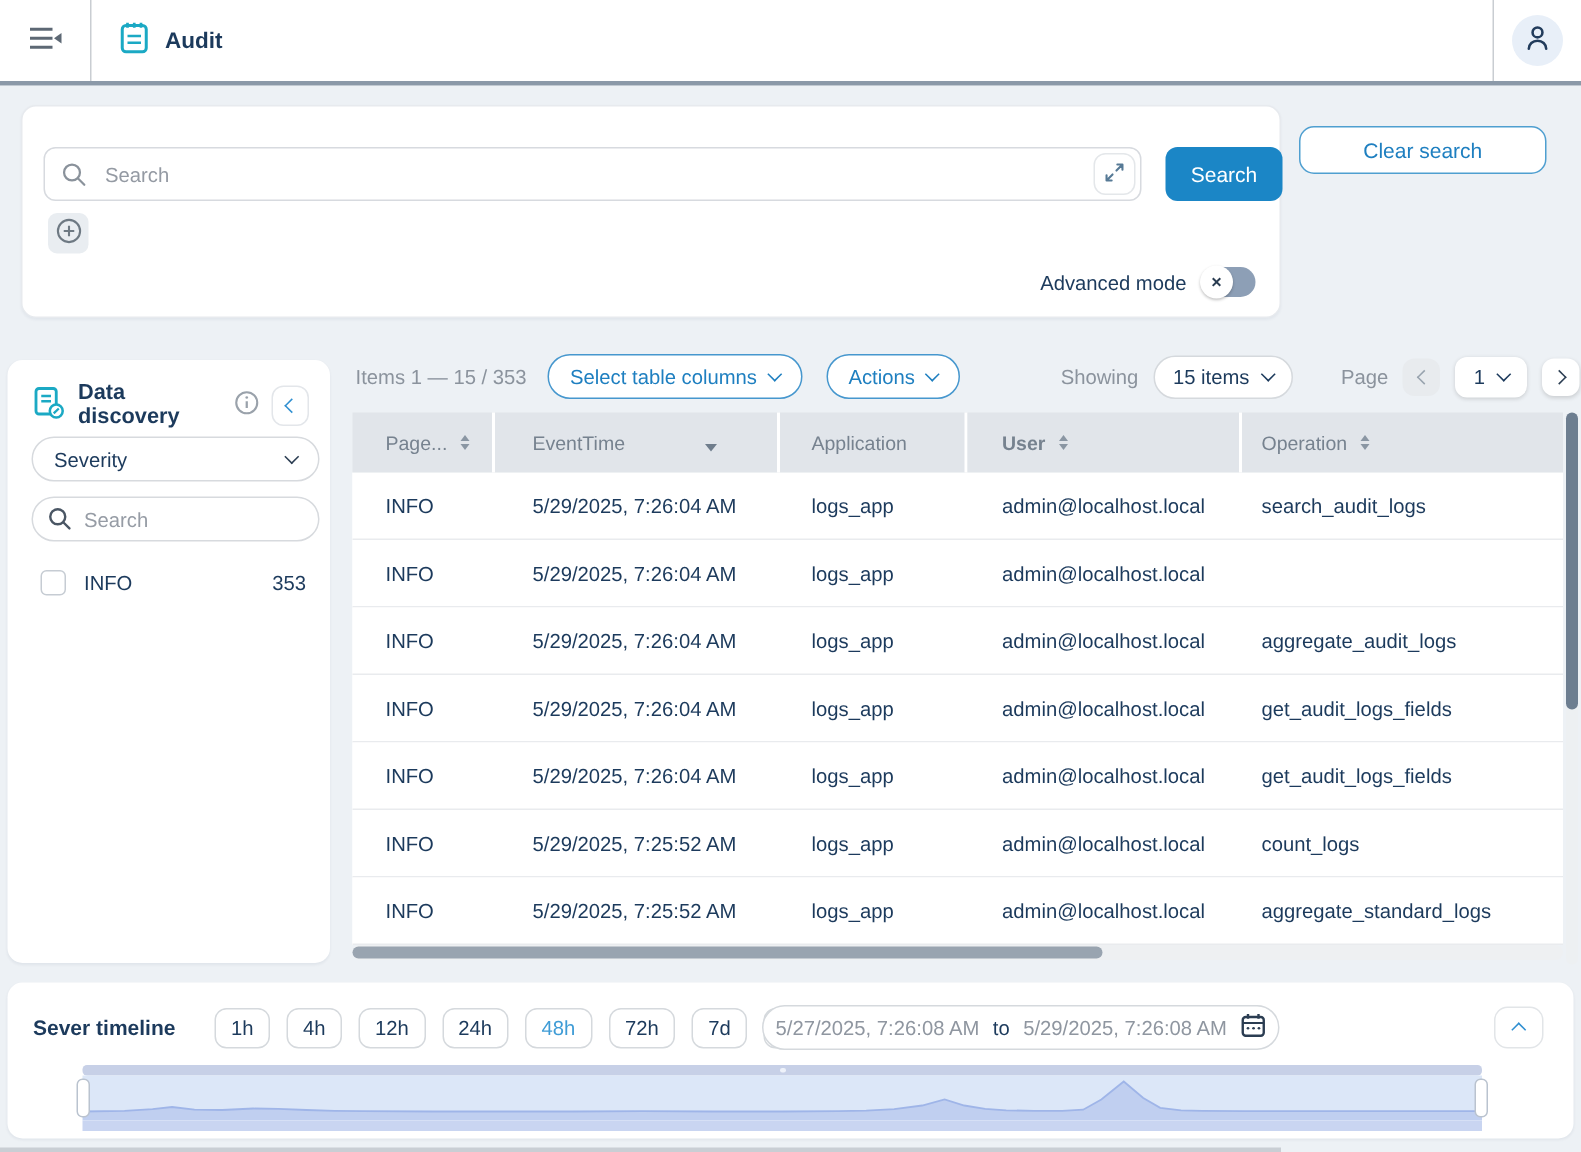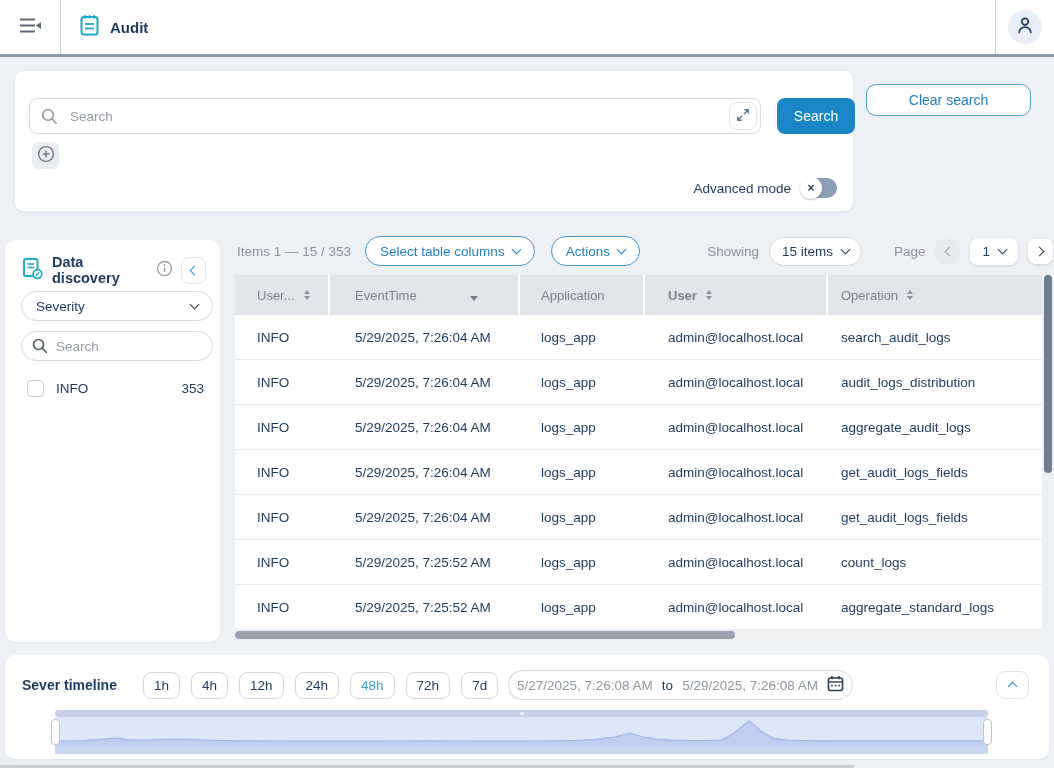--- a/index.html
+++ b/index.html
@@ -319,21 +319,21 @@
       </div>
       <button class="pg-btn pg-next">
         <span class="chv right"></span>
       </button>
     </div>
   </div>
 
   <div class="table-wrap">
     <div class="thead">
         <div class="th">
-          <span>User...</span>
+          <span>Page...</span>
           <span class="sort-icon">
             <span class="tri up"></span>
             <span class="tri down"></span>
           </span>
         </div>
         <div class="th">
           <span>EventTime</span>
           <span class="sort-icon">
             <span class="tri down big"></span>
           </span>
@@ -366,21 +366,20 @@
           <div class="td">5/29/2025, 7:26:04 AM</div>
           <div class="td">logs_app</div>
           <div class="td">admin@localhost.local</div>
           <div class="td">search_audit_logs</div>
         </div>
         <div class="tr">
           <div class="td">INFO</div>
           <div class="td">5/29/2025, 7:26:04 AM</div>
           <div class="td">logs_app</div>
           <div class="td">admin@localhost.local</div>
-          <div class="td">audit_logs_distribution</div>
         </div>
         <div class="tr">
           <div class="td">INFO</div>
           <div class="td">5/29/2025, 7:26:04 AM</div>
           <div class="td">logs_app</div>
           <div class="td">admin@localhost.local</div>
           <div class="td">aggregate_audit_logs</div>
         </div>
         <div class="tr">
           <div class="td">INFO</div>

